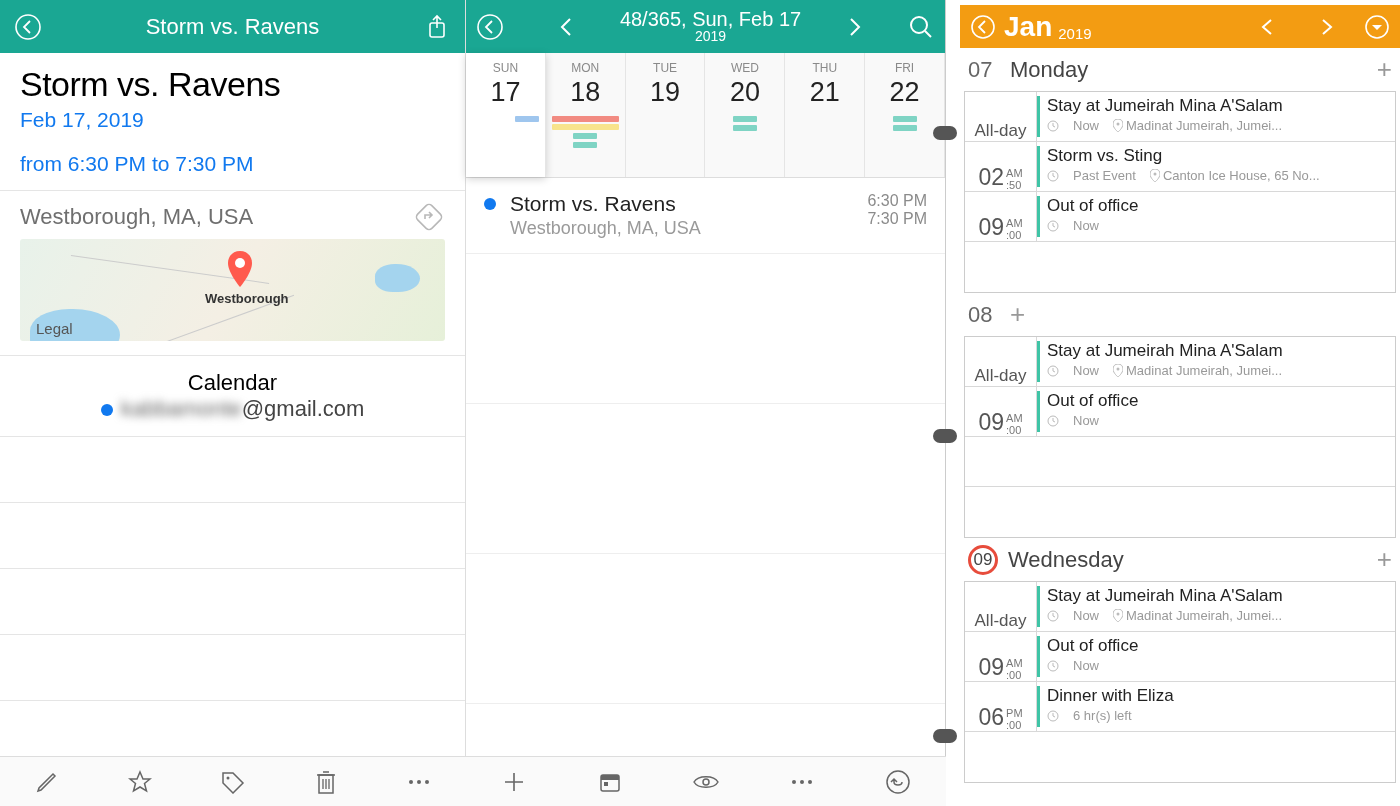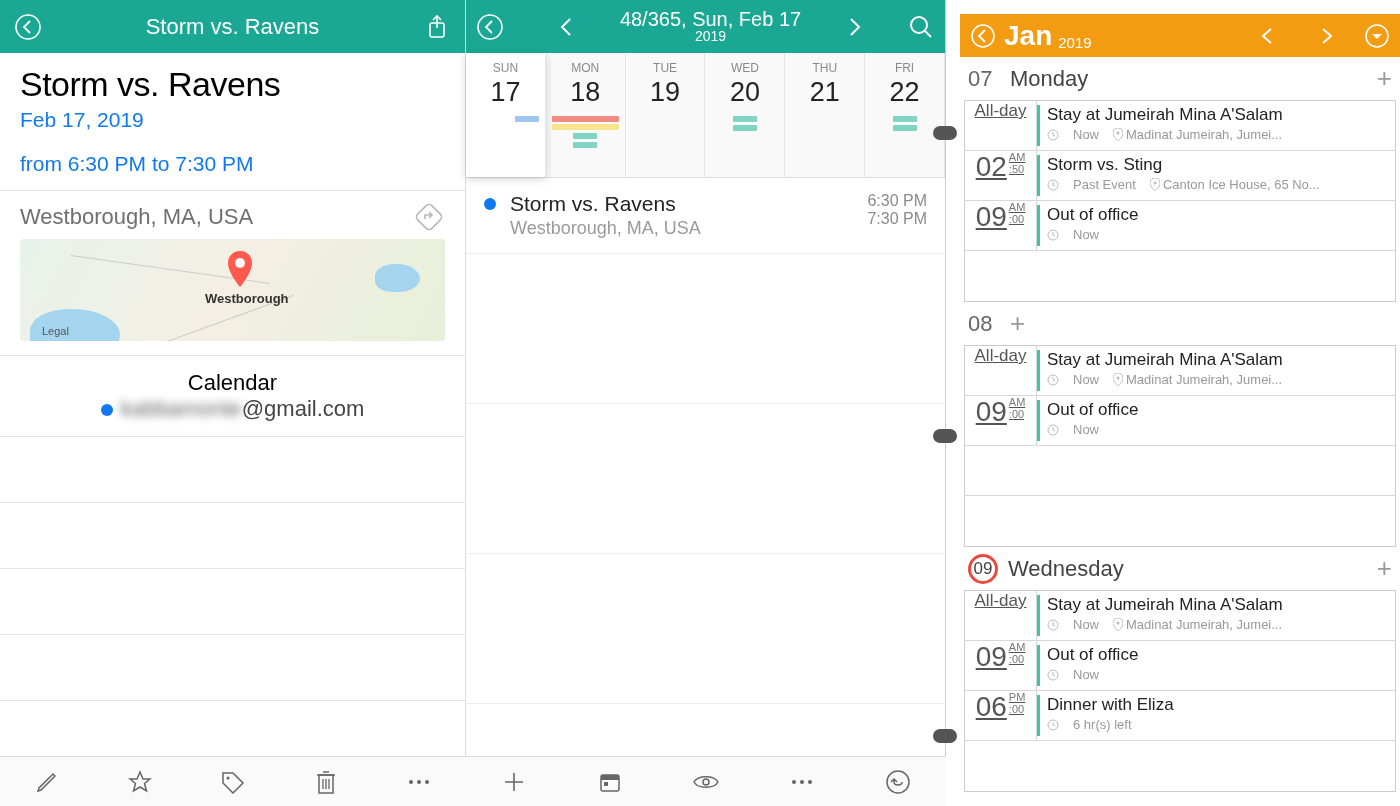--- a/index.html
+++ b/index.html
@@ -10,21 +10,21 @@
   .teal-header { background: #1aa793; height: 53px; display: flex; align-items: center; color: #fff; padding: 0 10px; }
   .hdr-icon { width: 36px; height: 36px; display: flex; align-items: center; justify-content: center; cursor: pointer; }
   .hdr-title { flex: 1; text-align: center; font-size: 22px; font-weight: 400; }
   .event-body { padding: 12px 20px 0 20px; }
   .event-title { font-size: 34px; font-weight: 400; letter-spacing: -0.5px; }
   .event-date { color: #1179ef; font-size: 21px; margin-top: 4px; }
   .event-time { color: #1179ef; font-size: 21px; margin-top: 20px; }
   .divider { border-bottom: 1px solid #e5e5e5; margin-top: 14px; }
   .loc-row { display:flex; align-items:center; justify-content: space-between; padding: 10px 20px 6px 20px; color:#6f6f6f; font-size:22px; }
   .map-box { margin: 0 20px 0 20px; height: 102px; background: linear-gradient(120deg,#e8f2ea 0%, #f4efe4 50%, #e6f0d9 100%); border-radius: 3px; position: relative; overflow:hidden; }
-  .map-legal{ position:absolute; left:22px; bottom:4px; font-size:11px; color:#555; }
+  .map-legal{ position:absolute; left:16px; bottom:4px; font-size:15px; color:#555; }
   .pin{ position:absolute; left:205px; top:10px; }
   .pin-label{ position:absolute; left:185px; top:52px; font-size:13px; font-weight:600; color:#333;}
   .lake { position:absolute; width:90px; height:50px; background:#a4d4ee; border-radius:50% 60% 55% 45%; }
   .lake.l1{ left:10px; top:70px; }
   .lake.l2{ left:355px; top:25px; width:45px; height:28px;}
   .road{ position:absolute; width:200px; height:1px; background:#ccc; }
   .info-row{ display:flex; justify-content:space-between; align-items:center; padding:14px 20px; font-size:22px; border-bottom:1px solid #e5e5e5;flex-direction:column; }
   .info-row .value{ color:#9c9c9c; }
   .caldot{ width:12px;height:12px;border-radius:50%;background:#1179ef;display:inline-block;margin-right:8px;vertical-align:middle;}
   .blur-email{ filter: blur(4px); color:#666; display:inline-block;}
@@ -59,37 +59,37 @@
   .handle{ position:absolute; right:-12px; width:24px; height:14px; background:#555; border-radius:7px;}
   
   
   .toolbar{ height:50px; border-top:1px solid #ddd; display:flex; align-items:center; justify-content:space-around; position:absolute; bottom:0; left:0; background:#fafafa;}
   .toolbar.left-tb{ width:466px;}
   .toolbar.mid-tb{ left:466px; width:480px;}
   .tb-icon{ width:34px;height:34px;display:flex;align-items:center;justify-content:center;color:#555;cursor:pointer;}
   
   
   .right-panel{ width:454px; height:806px; position:relative; padding-left:14px;}
-  .orange-header{ background:#f39c12; height:43px; display:flex; align-items:center; color:#fff; padding:0 8px; margin-top:14px;}
+  .orange-header{ background:#f39c12; height:43px; display:flex; align-items:center; color:#fff; padding:0 8px; margin-top:5px;}
   .orange-title{ font-size:28px; font-weight:600; margin-left:6px;}
   .orange-year{ font-size:15px; margin-left:6px; align-self:flex-end; padding-bottom:6px;}
   .orange-spacer{flex:1;}
   .orange-icon{width:30px;height:30px;display:flex;align-items:center;justify-content:center;cursor:pointer;}
   
   .agenda-day-header{ display:flex; align-items:center; padding:6px 8px; font-size:22px; color:#444;}
   .agenda-day-num{ font-size:22px; color:#666; margin-right:10px; width:32px;}
   .agenda-day-name{ flex:1;}
   .agenda-plus{ color:#999; font-size:26px; font-weight:200; cursor:pointer;}
   .today-circle{ display:inline-flex; width:30px; height:30px; border:3px solid #e74c3c; border-radius:50%; align-items:center; justify-content:center; font-size:17px; color:#444;}
   
   .agenda-block{ border:1px solid #ccc; margin:0 4px;}
   .agenda-row{ display:flex; border-bottom:1px solid #d8d8d8; min-height:50px;}
   .agenda-row:last-child{border-bottom:none;}
-  .agenda-time-col{ width:72px; display:flex; align-items:flex-start; justify-content:center; color:#555; border-right:1px solid #d8d8d8; flex-direction:row;text-decoration:underline;}
-  .agenda-time-col .big{ font-size:28px; }
+  .agenda-time-col{ width:72px; display:flex; align-items:flex-end; justify-content:center; color:#555; border-right:1px solid #d8d8d8; flex-direction:row;}
+  .agenda-time-col .big{ font-size:23px; }
   .agenda-time-col .sm{ font-size:11px; line-height:1.1; margin-left:2px; color:#777;}
   .allday-label{ font-size:17px; color:#555;}
   .agenda-content{ flex:1; padding:4px 6px; position:relative;}
   .agenda-content::before{ content:''; position:absolute; left:0; top:4px; bottom:4px; width:3px; background:#3fc4a6;}
   .agenda-content.inner{ padding-left:10px;}
   .ag-title{ font-size:17px; color:#222;}
   .ag-sub{ font-size:13px; color:#999; margin-top:2px; display:flex; gap:14px; align-items:center;}
   .ag-sub .loc{ display:flex; align-items:center; gap:3px;}
   .empty-row{ height:42px;}
 

